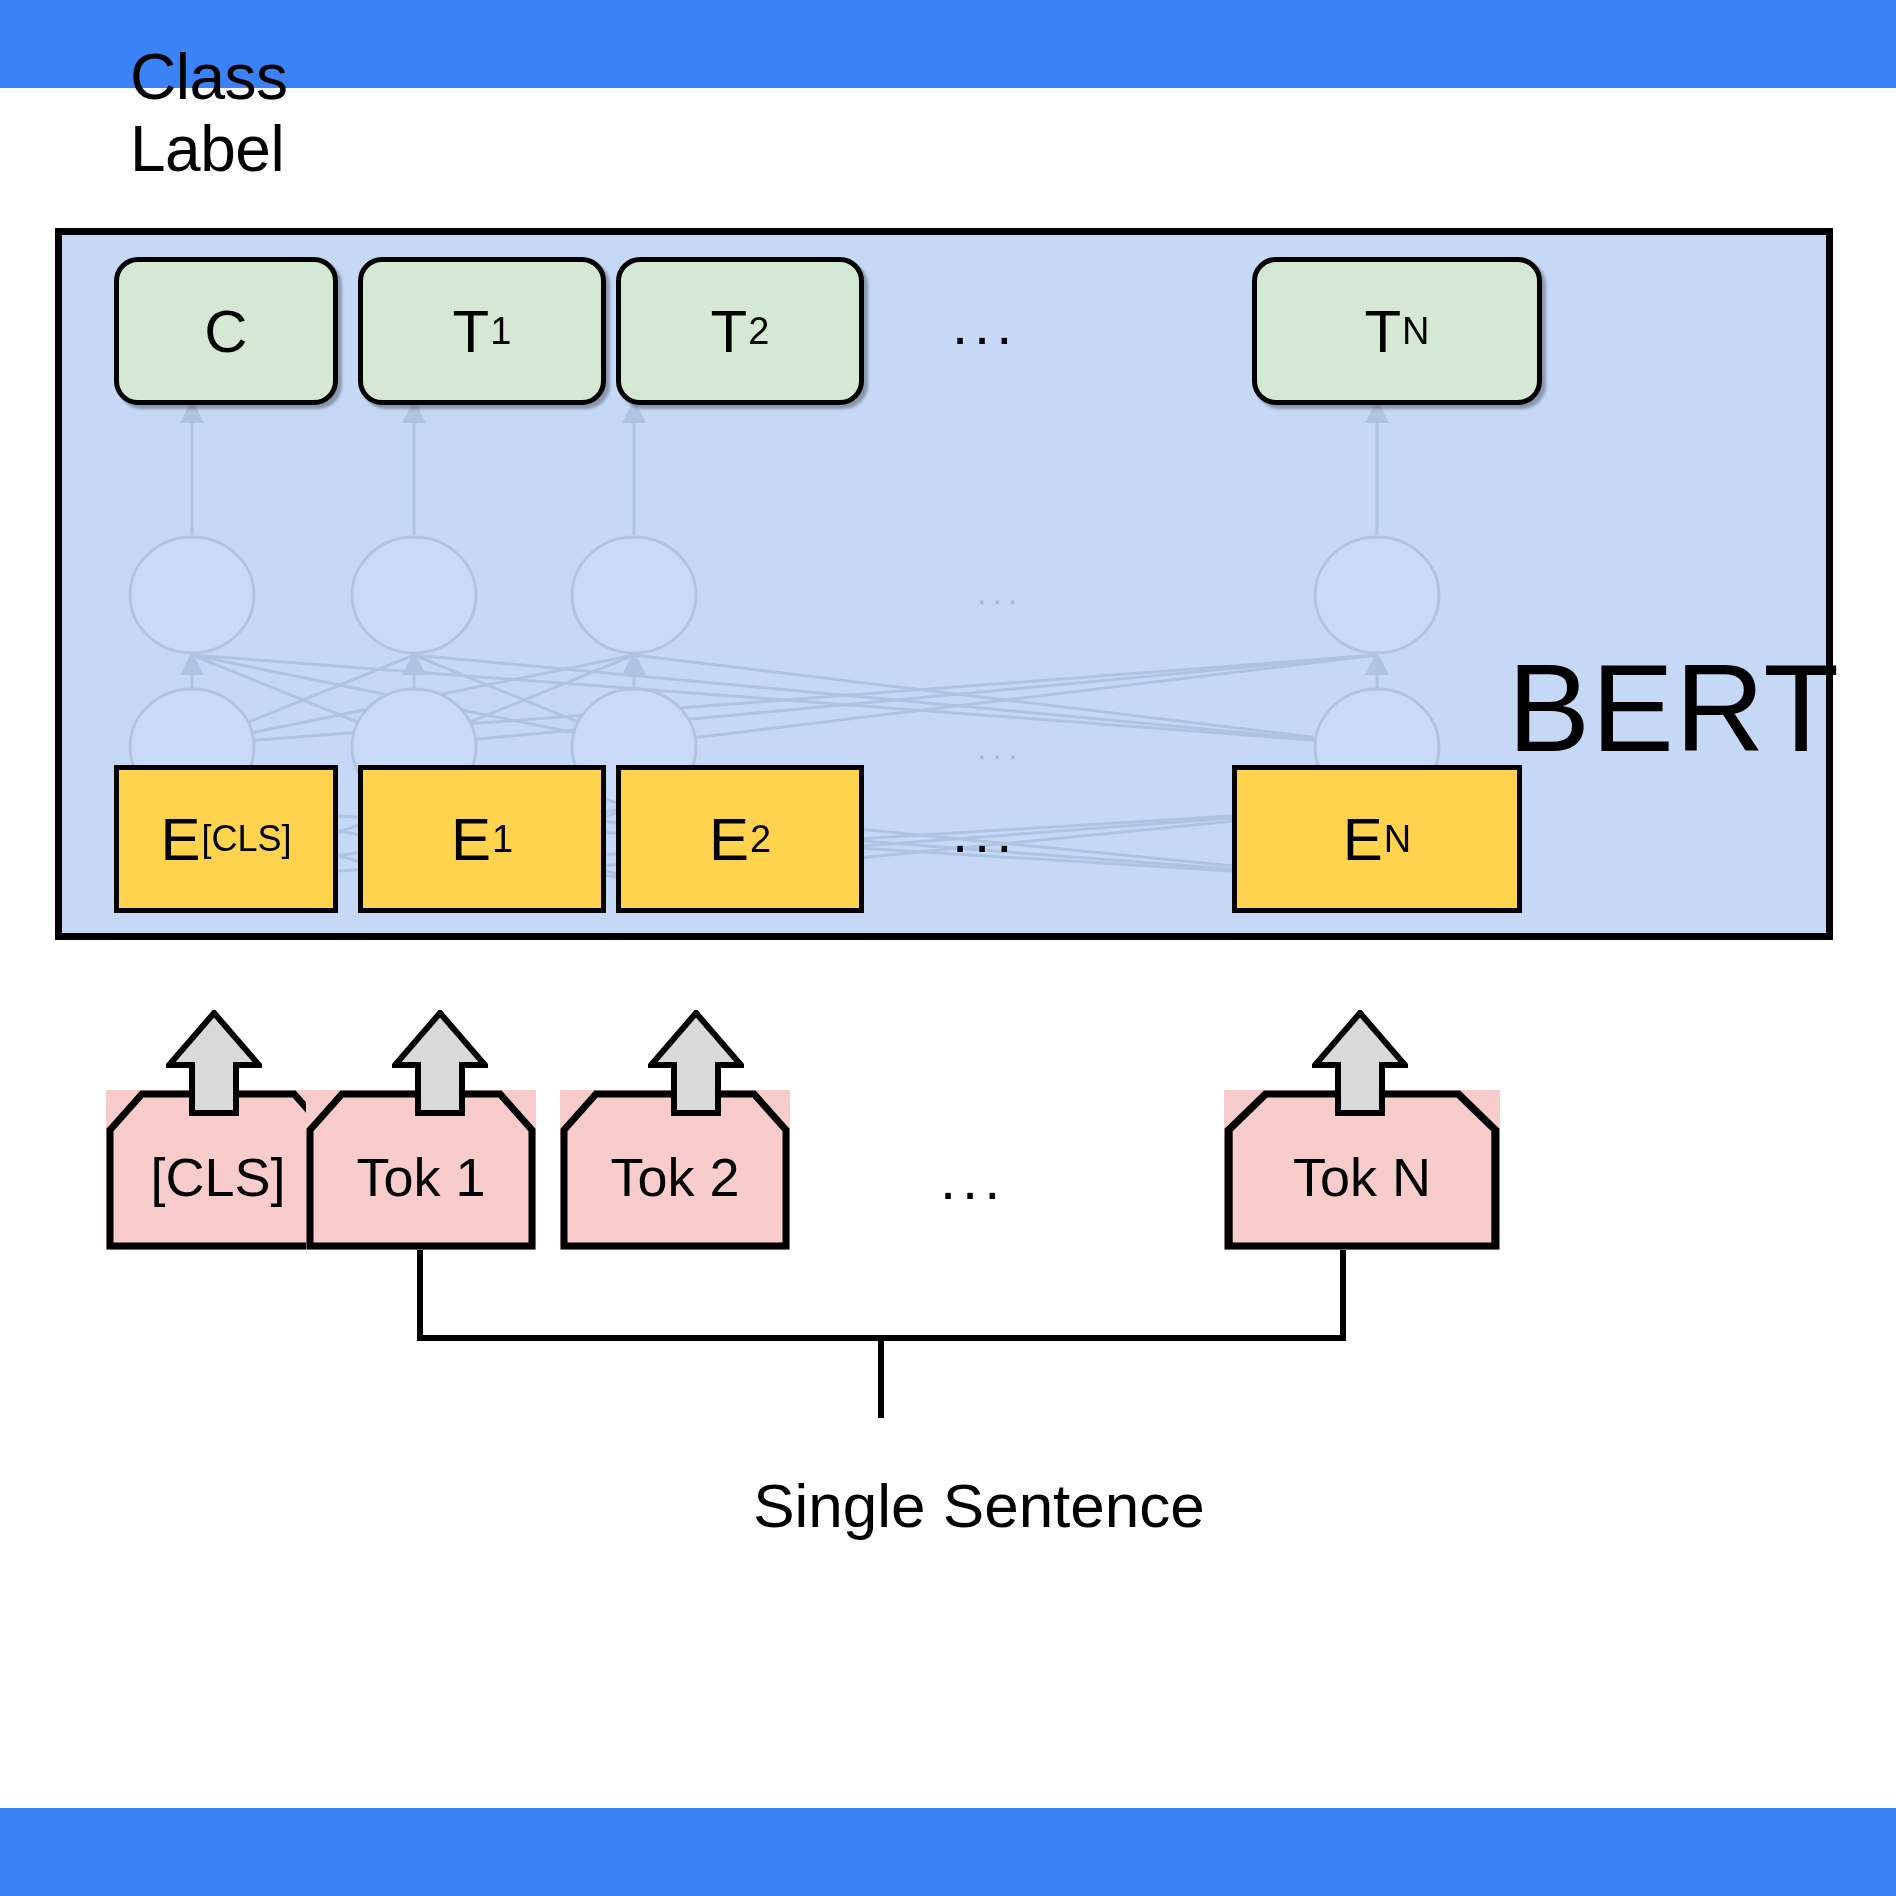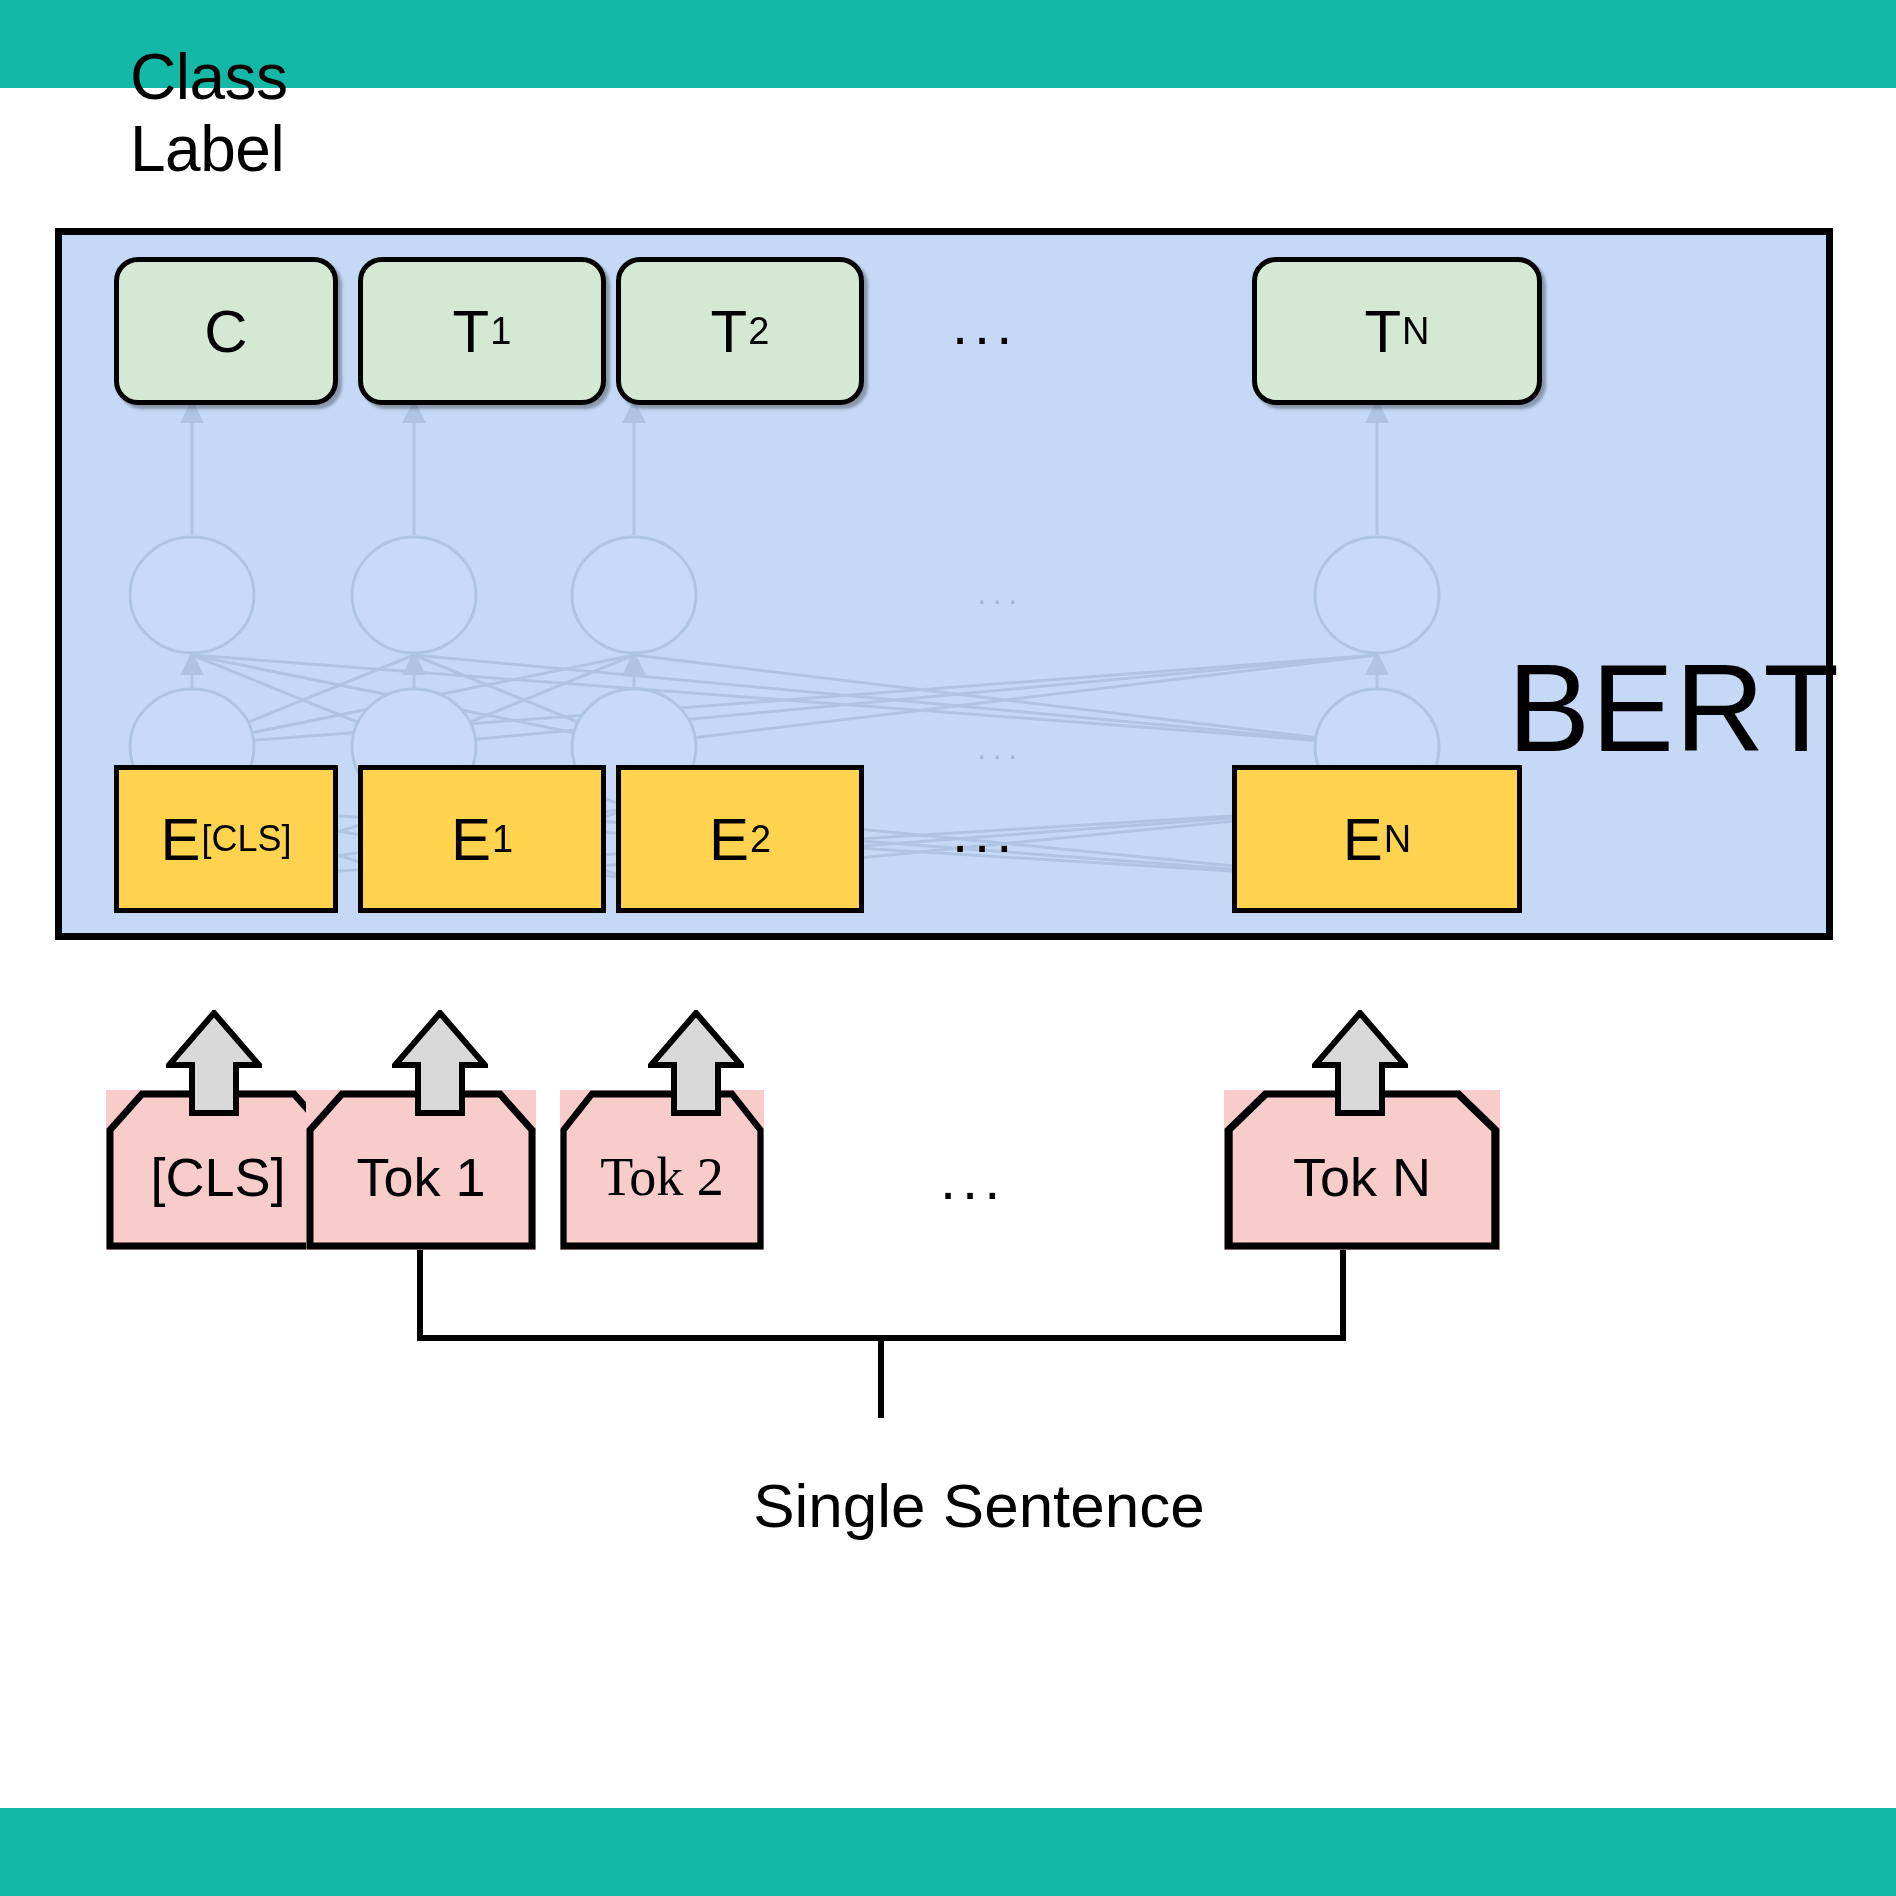--- a/index.html
+++ b/index.html
@@ -11,21 +11,21 @@
     width: 1896px;
     height: 1896px;
     font-family: "Liberation Sans", sans-serif;
     overflow: hidden;
   }
 
   #canvas {
     position: relative;
     width: 1896px;
     height: 1896px;
-    background: #14b8a6;
+    background: #3b82f6;
   }
 
   
   .sheet {
     position: absolute;
     left: 0;
     top: 88px;
     width: 1896px;
     height: 1720px;
     background: #ffffff;
@@ -350,21 +350,21 @@
     <div class="txt">[CLS]</div>
   </div>
 
   <div class="tokbox" style="left:306px; top:1090px; width:230px;">
     <svg class="shape" viewBox="0 0 230 160" preserveAspectRatio="none">
       <polygon points="4,40 36,4 194,4 226,40 226,156 4,156" fill="#f9cccc" stroke="#000000" stroke-width="7" stroke-linejoin="miter"></polygon>
     </svg>
     <div class="txt">Tok 1</div>
   </div>
 
-  <div class="tokbox" style="left:560px; top:1090px; width:204px;font-family:Liberation Serif, serif;">
+  <div class="tokbox" style="left:560px; top:1090px; width:230px;">
     <svg class="shape" viewBox="0 0 230 160" preserveAspectRatio="none">
       <polygon points="4,40 36,4 194,4 226,40 226,156 4,156" fill="#f9cccc" stroke="#000000" stroke-width="7" stroke-linejoin="miter"></polygon>
     </svg>
     <div class="txt">Tok 2</div>
   </div>
 
   <div class="tokbox" style="left:1224px; top:1090px; width:276px;">
     <svg class="shape" viewBox="0 0 238 160" preserveAspectRatio="none">
       <polygon points="4,40 36,4 202,4 234,40 234,156 4,156" fill="#f9cccc" stroke="#000000" stroke-width="7" stroke-linejoin="miter"></polygon>
     </svg>

